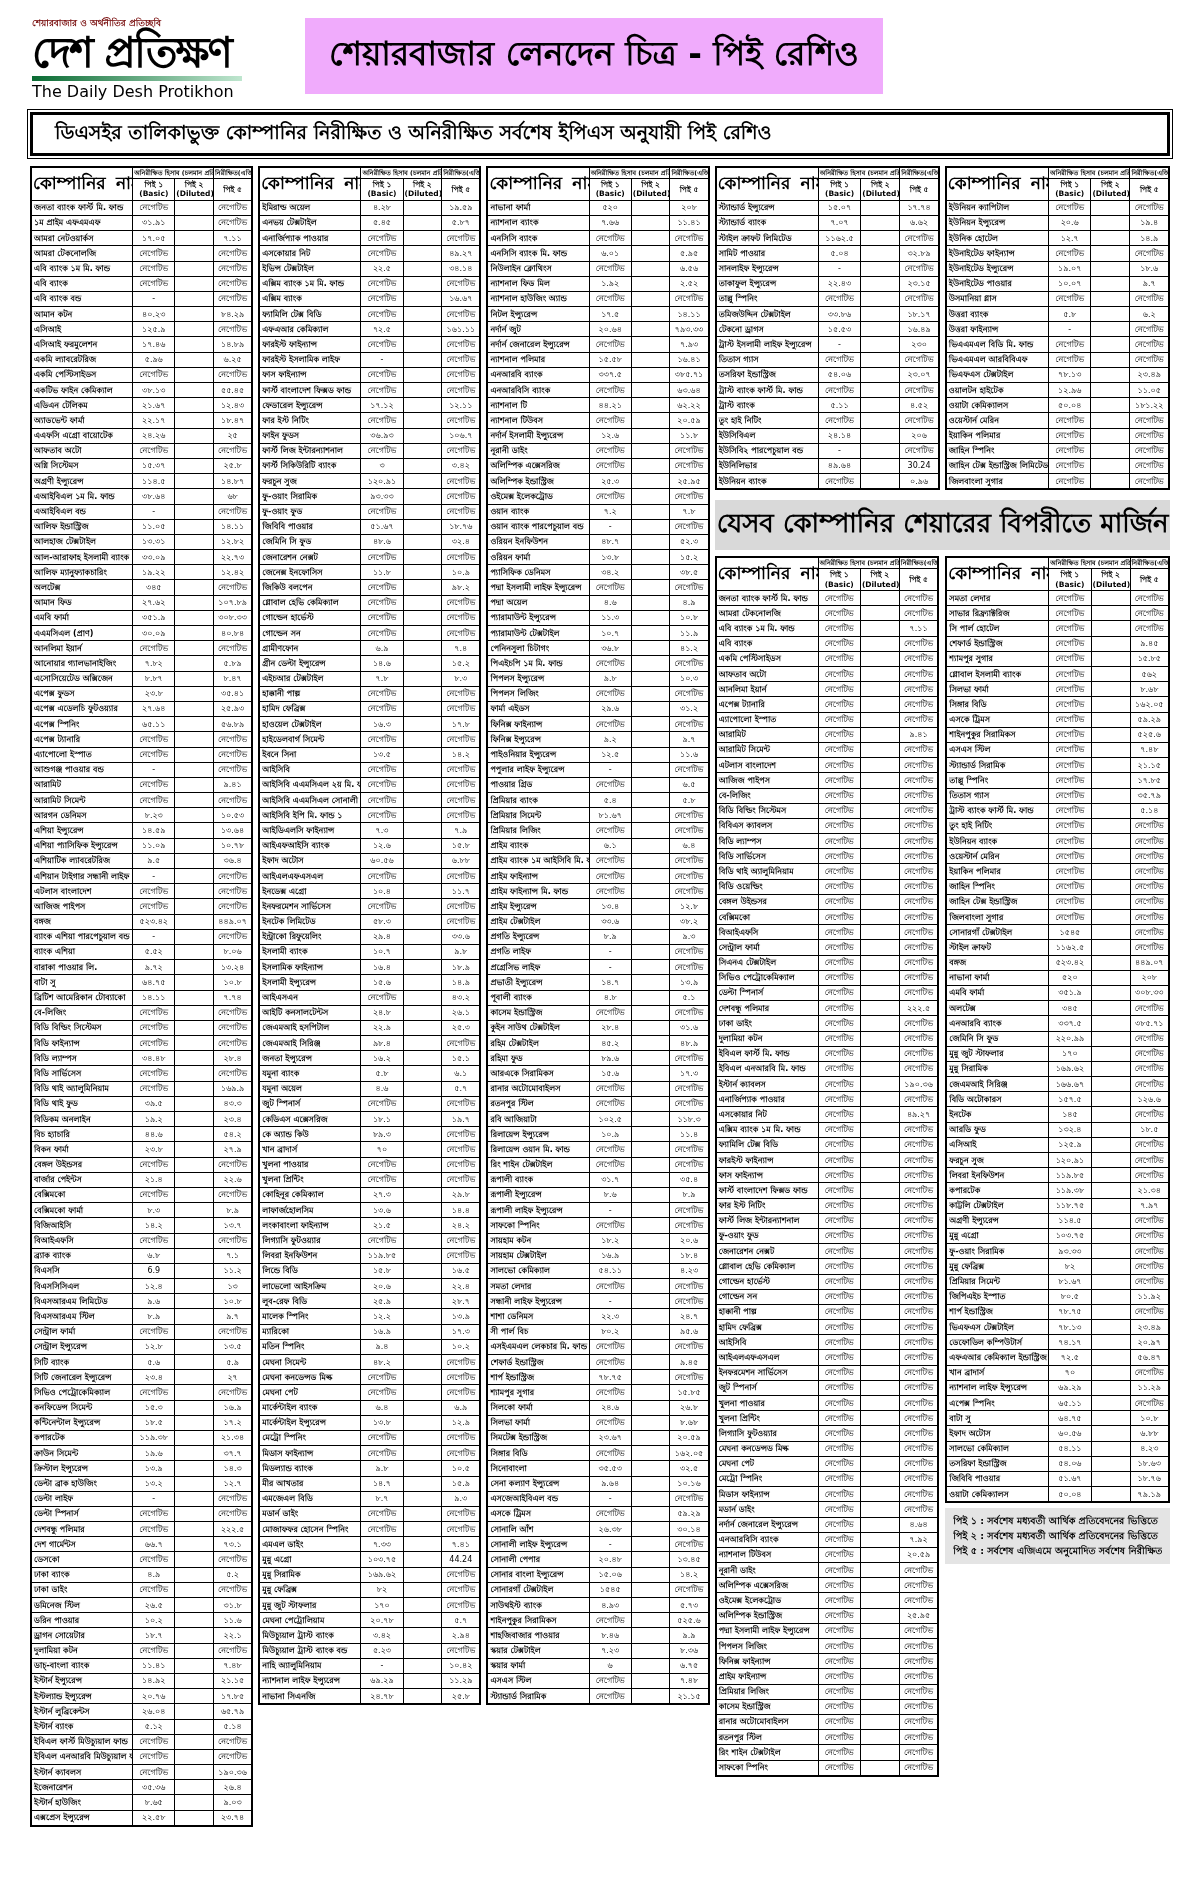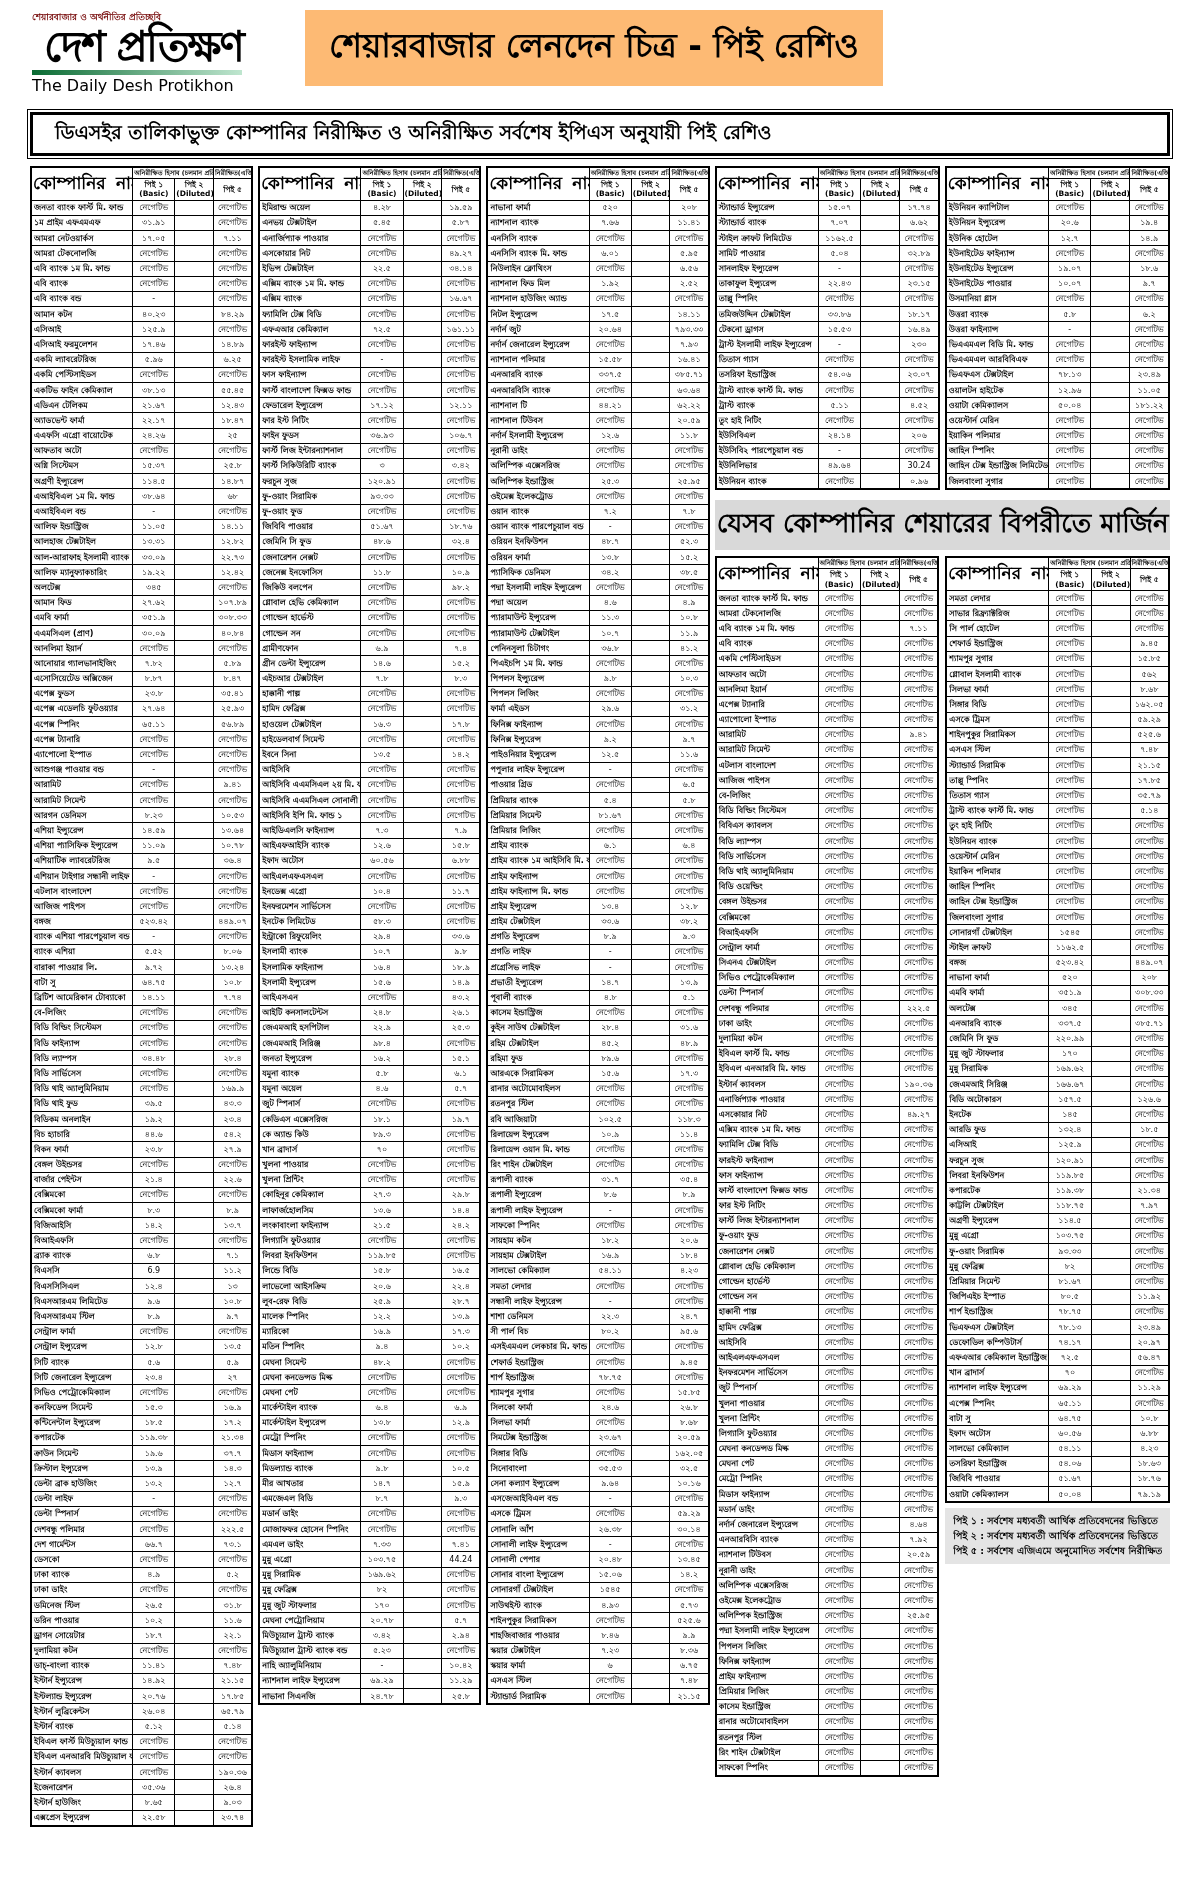--- a/index.html
+++ b/index.html
@@ -1,27 +1,27 @@
 <!DOCTYPE html>
 <html><head>
 <meta charset="utf-8">
 <style>
   * { box-sizing: border-box; margin: 0; padding: 0; }
   html,body { width:1200px; background:#fff; color:#000;
     font-family:"DejaVu Sans","Liberation Sans",sans-serif; }
   body { height:1886px; overflow:hidden; position:relative; }
 
   
-  .topbar { height:108px; padding:10px 32px 0 32px; display:flex; align-items:flex-start; }
+  .topbar { height:108px; padding:10px 32px 0 32px; display:flex; align-items:center; }
   .logo-block { width:255px; padding-bottom:2px; }
   .logo-tagline { font-size:9px; font-weight:bold; color:#7a1010; margin-bottom:1px; }
-  .logo-title { font-size:42px; font-weight:900; letter-spacing:-2px; line-height:1.0; white-space:nowrap;margin-left:12px; }
+  .logo-title { font-size:42px; font-weight:900; letter-spacing:-2px; line-height:1.0; white-space:nowrap; }
   .logo-underline { height:5px; width:210px; background:linear-gradient(to right,#0a6b33,#bfe6cf); margin:2px 0 1px 0; }
   .logo-subtitle { font-size:16px; font-weight:normal; }
-  .title-box { background:#fdba74; padding:10px 24px; margin:0 0 6px 18px;
+  .title-box { background:#f0abfc; padding:10px 24px; margin:0 0 6px 18px;
     font-size:33px; font-weight:bold; white-space:nowrap; }
   .header-right { margin-left:auto; display:flex; align-items:flex-end; }
   .date-text { font-size:13px; font-weight:bold; margin:0 14px 30px 0; white-space:nowrap; }
   .page-number-box { width:80px; height:88px; background:#000; color:#fff; border-radius:4px;
     display:flex; align-items:center; justify-content:center; font-size:60px; font-weight:bold; margin-bottom:4px; }
 
   
   .banner { margin:4px 30px 0 30px; border:3px solid #000; outline:1px solid #000; outline-offset:2px;
     font-size:19px; font-weight:bold; padding:3px 22px; white-space:nowrap; overflow:hidden; }
 

